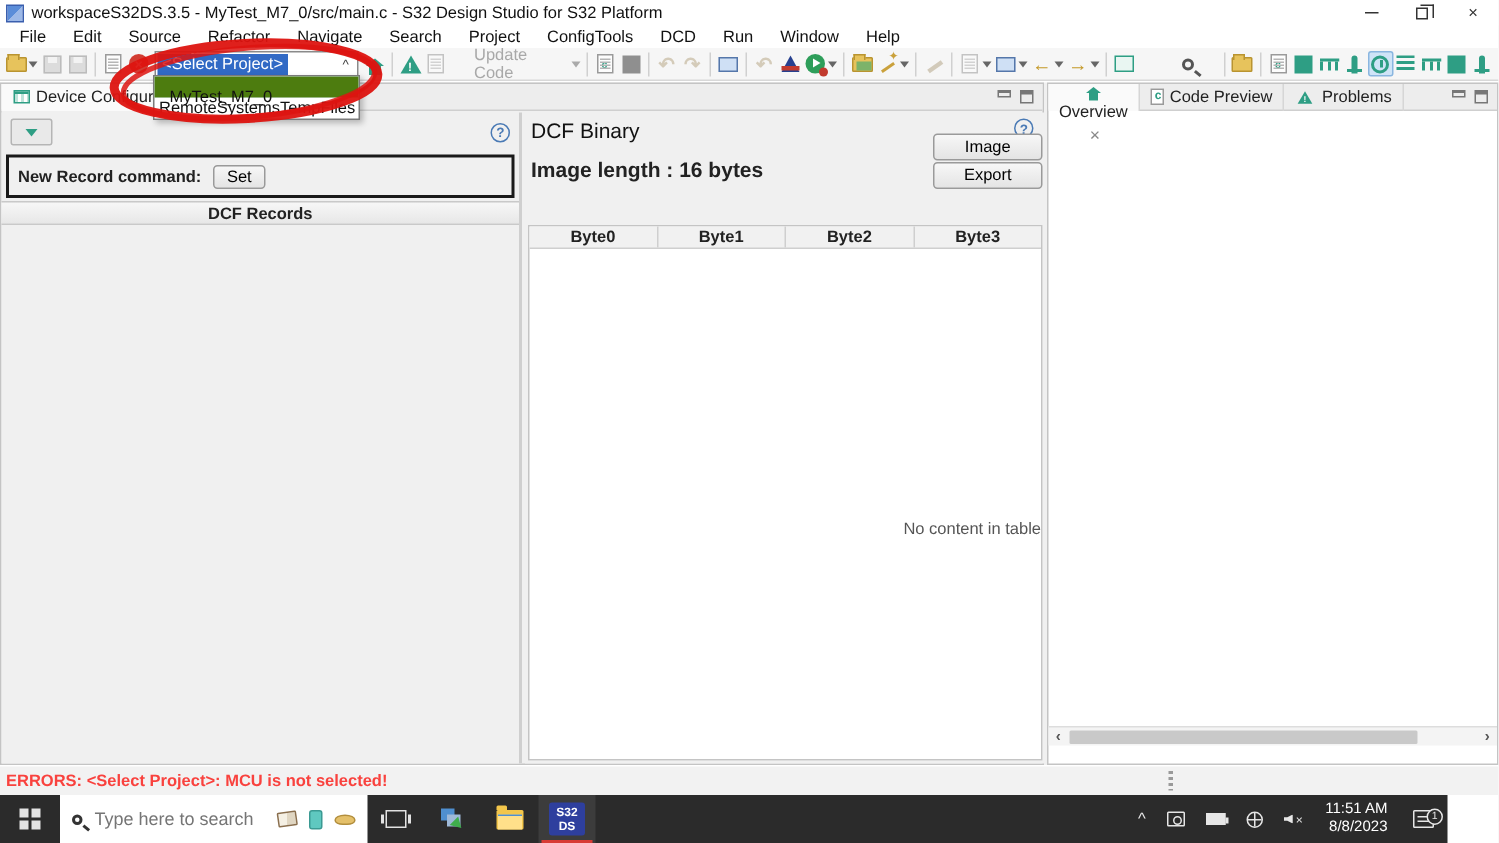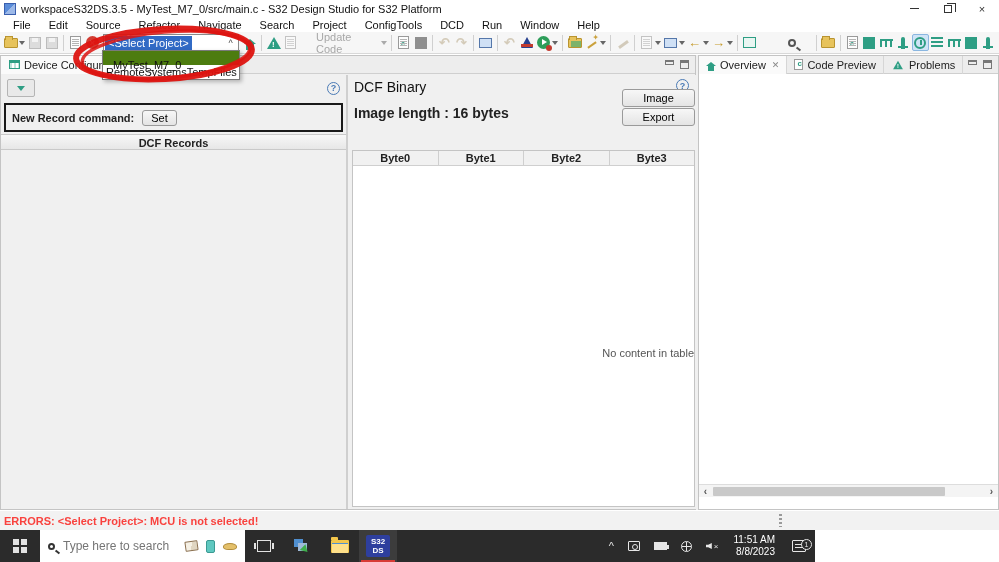--- a/index.html
+++ b/index.html
@@ -122,40 +122,40 @@
   #byte-table { position:absolute; left:2px; right:2px; top:75px; bottom:2px; background:#fff; border:1px solid #c4c4c4; }
   #byte-head { display:flex; height:15px; background:#f1f1f1; border-bottom:1px solid #cfcfcf; }
   .bcol { flex:1; border-right:1px solid #cfcfcf; text-align:center; font-weight:bold; font-size:11px; line-height:15px; }
   .bcol:last-child { border-right:none; }
   #empty-table-text { position:absolute; left:0; right:0; top:196px; text-align:right; color:#555; font-size:11px; }
 
   
   #right-panel { position:absolute; left:698px; top:0; width:301px; height:455px; background:#fff; border:1px solid #c4c4c4; }
   #right-tabs { height:18px; background:#ededed; border-bottom:1px solid #cfcfcf; display:flex; align-items:center; }
   .rtab { height:18px; display:flex; align-items:center; gap:4px; padding:0 7px; font-size:11px; border-right:1px solid #d6d6d6; }
-  .rtab.active { background:#fafafa; }
+  .rtab.active { background:#fafafa;flex-direction:column; }
   .rtab .close-x { color:#888; font-size:9px; margin-left:2px; }
   .mini-home { width:0; height:0; border:5px solid transparent; border-bottom:4px solid #2e9e84; position:relative; top:-3px; }
   .mini-home:after { content:""; position:absolute; left:-3px; top:4px; width:6px; height:5px; background:#2e9e84; }
   .mini-doc { width:9px; height:11px; background:#fff; border:1px solid #9a9a9a; position:relative; }
   .mini-doc:after { content:"c"; position:absolute; left:2px; top:-1px; font-size:8px; font-weight:bold; color:#2e9e84; }
   #right-content { position:relative; height:423px; }
   #right-empty { padding:6px 8px; color:#9a9a9a; font-size:11px; }
   #right-hscroll { position:absolute; left:0; right:0; bottom:0; height:13px; background:#f4f4f4; border-top:1px solid #ddd; display:flex; align-items:center; }
   .scroll-arrow { width:13px; text-align:center; color:#555; font-size:10px; font-weight:bold; }
   .scroll-thumb { height:9px; background:#c9c9c9; border-radius:1px; flex:none; width:232px; margin-left:1px; }
 
   
   #statusbar { position:absolute; left:0; top:511px; width:999px; height:19px; background:#f2f2f2; display:flex; align-items:center; }
   #status-error { color:#f9423e; font-weight:bold; font-size:11px; padding-left:4px; }
   .dots-handle { position:absolute; left:779px; top:3px; width:3px; height:13px;
      background:repeating-linear-gradient(#9a9a9a 0 2px,transparent 2px 4px); }
 
   
-  #taskbar { position:absolute; left:0; top:530px; width:815px; height:32px; background:#2b2b2b; display:flex; align-items:stretch; }
+  #taskbar { position:absolute; left:0; top:530px; width:965px; height:32px; background:#2b2b2b; display:flex; align-items:stretch; }
   #start-btn { width:40px; display:flex; align-items:center; justify-content:center; }
   .win-logo { width:14px; height:14px; display:grid; grid-template-columns:6px 6px; grid-template-rows:6px 6px; gap:2px; }
   .win-logo div { background:#e2e2e2; }
   #search-box { width:205px; background:#fff; display:flex; align-items:center; padding:0 8px; gap:8px; }
   #search-box input { border:none; outline:none; flex:1; font-size:12px; font-family:"Liberation Sans",sans-serif; color:#444; min-width:0; background:transparent; }
   .mag-dark { width:7px; height:7px; border:2px solid #333; border-radius:50%; position:relative; flex:none; }
   .mag-dark:after { content:""; position:absolute; left:5px; top:6px; width:5px; height:2px; background:#333; transform:rotate(40deg); }
   .deco-book { width:13px; height:10px; flex:none; background:linear-gradient(100deg,#f5f0e4 50%,#e0d6c2 50%); border:1px solid #8a6f4e; border-radius:1px; transform:rotate(-8deg); }
   .deco-case { width:9px; height:13px; flex:none; background:#5fc8c0; border:1px solid #3b9a93; border-radius:2px; }
   .deco-hat { width:14px; height:7px; flex:none; background:#e4c06a; border-radius:50% 50% 40% 40%; border:1px solid #b28e3d; }

